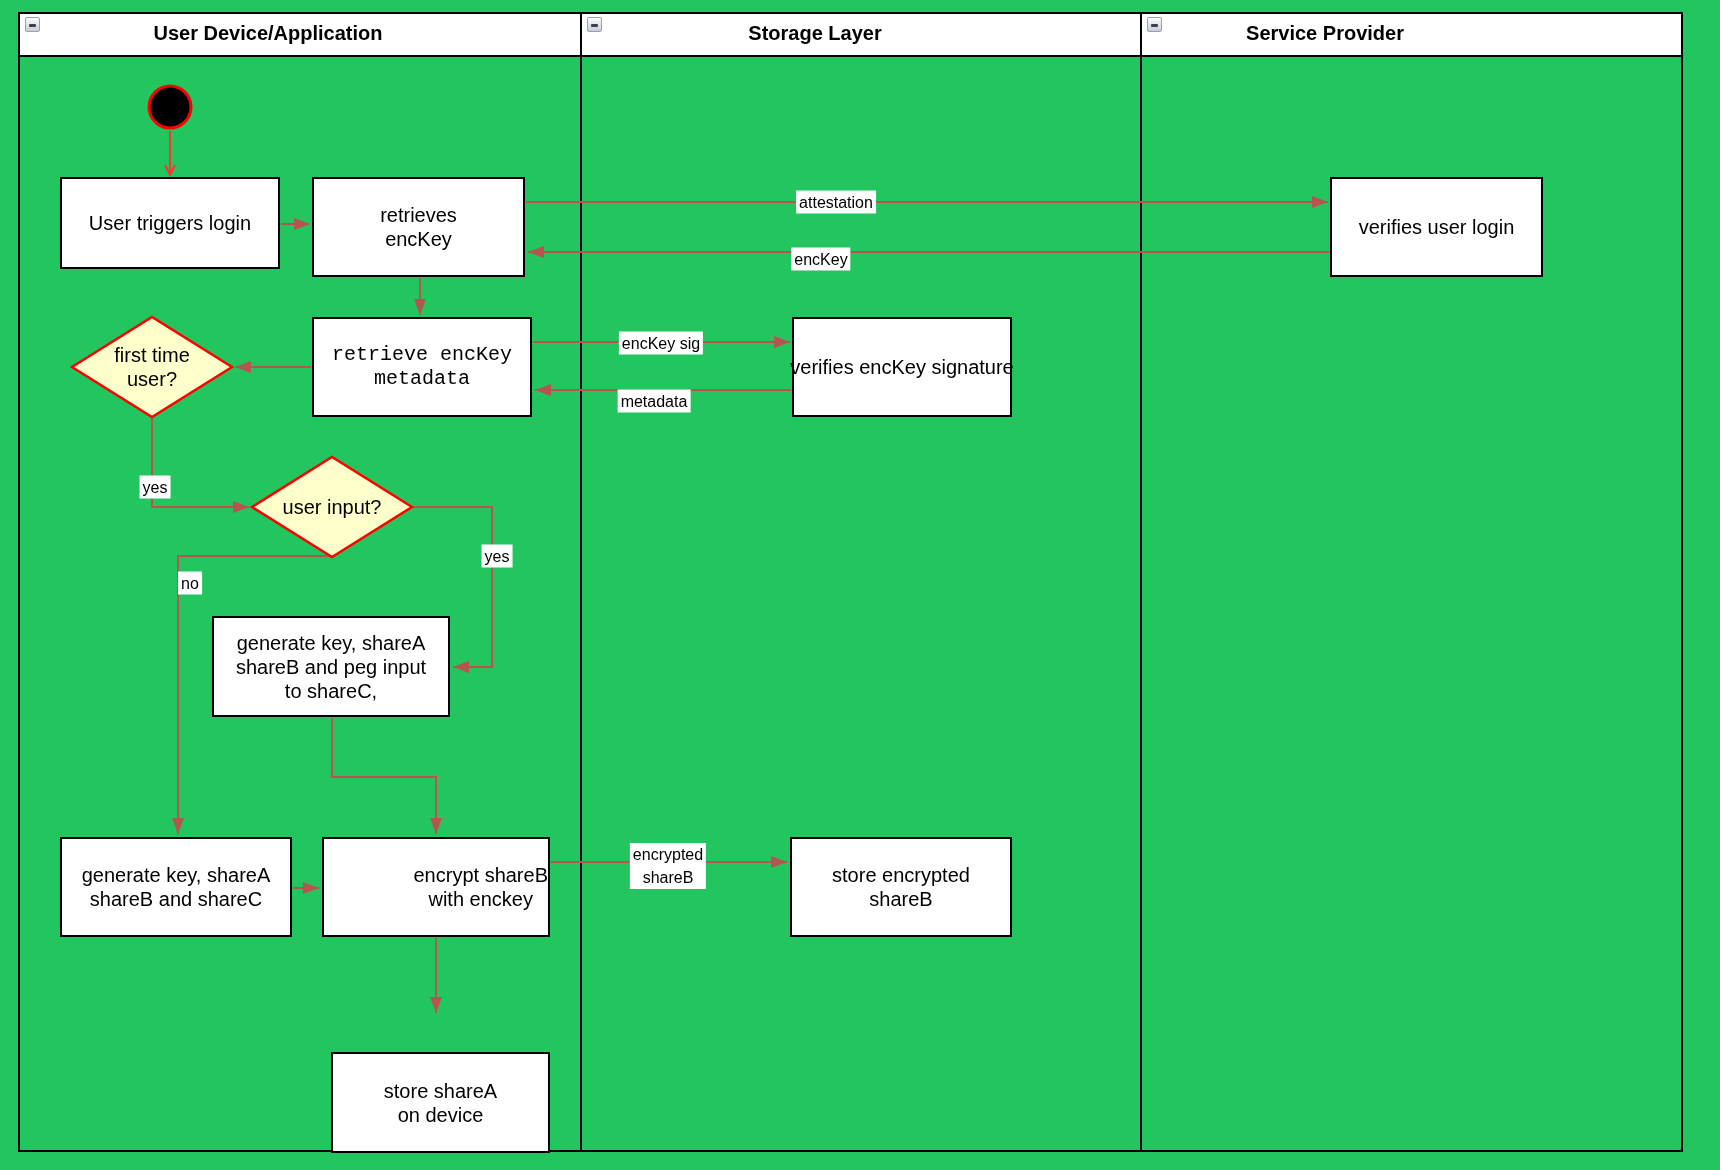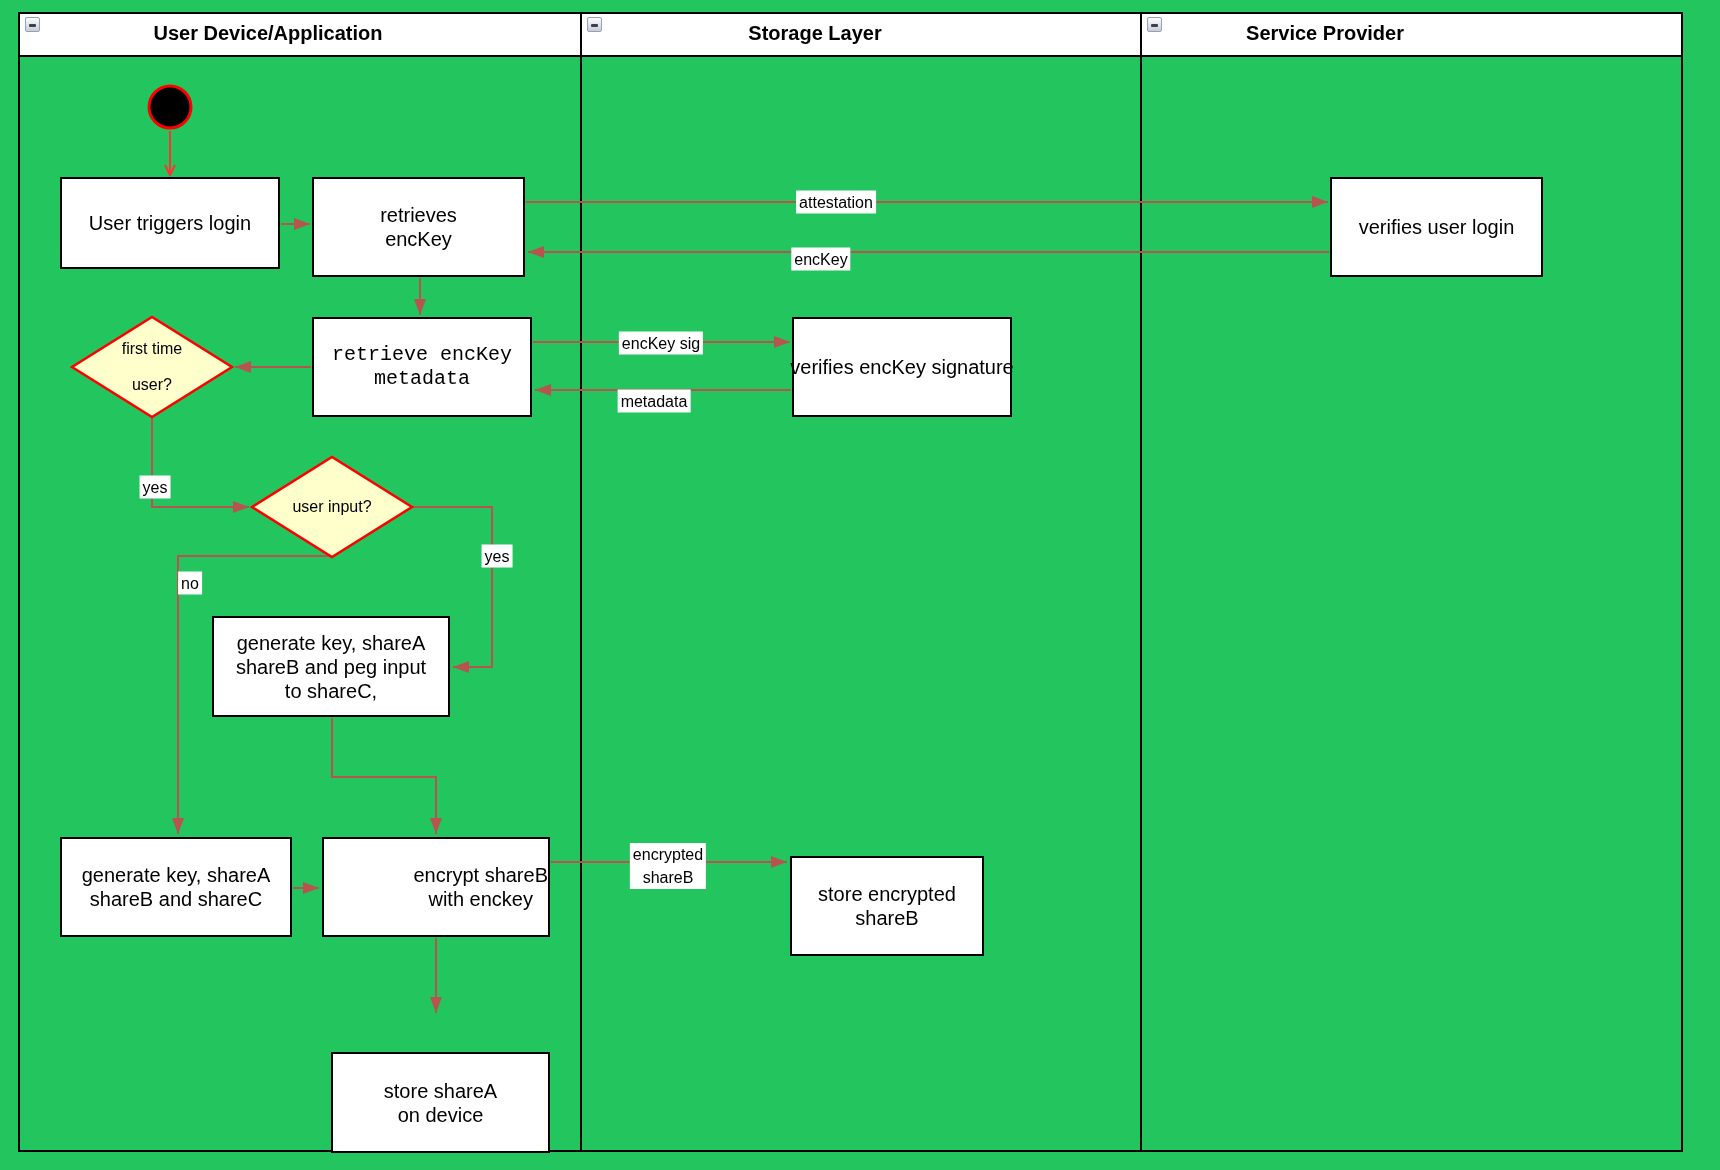--- a/index.html
+++ b/index.html
@@ -21,21 +21,21 @@
   .collapse-btn::after { content:""; position:absolute; left:3px; right:3px; top:6px; height:3px;
                          background:#3c4049; border-radius:1px; }
   
   .edges { position:absolute; left:0; top:0; z-index:1; }
   
   .node { position:absolute; display:flex; align-items:center; justify-content:center;
           text-align:center; background:#fff; border:2px solid #000; box-sizing:border-box;
           white-space:pre-line; font-size:20px; line-height:24px; z-index:2; }
   .node.nowrap { white-space:nowrap; }
   .diamond-label { position:absolute; display:flex; align-items:center; justify-content:center;
-                   text-align:center; white-space:pre-line; font-size:16px; line-height:36px;
+                   text-align:center; white-space:pre-line; font-size:20px; line-height:24px;
                    z-index:2; background:transparent; }
   
   .edge-label { position:absolute; transform:translate(-50%,-50%); background:#fff;
                 padding:0 3px; font-size:16px; line-height:23px; text-align:center;
                 white-space:pre-line; z-index:2; }
 </style>
 </head>
 <body>
 
 <div class="stage">
@@ -111,21 +111,21 @@
 with enckey</span></div>
 
   <div class="node" style="left:331px; top:1016px; width:219px; height:101px;margin-top:36px;">
     <span>store shareA
 on device</span></div>
 
   <div class="node nowrap" style="left:792px; top:317px; width:220px; height:100px;">
     <span>verifies encKey signature</span>
     </div>
 
-  <div class="node" style="left:790px; top:837px; width:194px; height:100px;margin-top:19px;">
+  <div class="node" style="left:790px; top:837px; width:222px; height:100px;">
     <span>store encrypted
 shareB</span></div>
 
   <div class="node" style="left:1330px; top:177px; width:213px; height:100px;">
     <span>verifies user login</span></div>
 
   <div class="diamond-label" style="left:77px; top:317px; width:150px; height:100px;">first time
 user?</div>
   <div class="diamond-label" style="left:257px; top:457px; width:150px; height:100px;">user input?</div>
 

